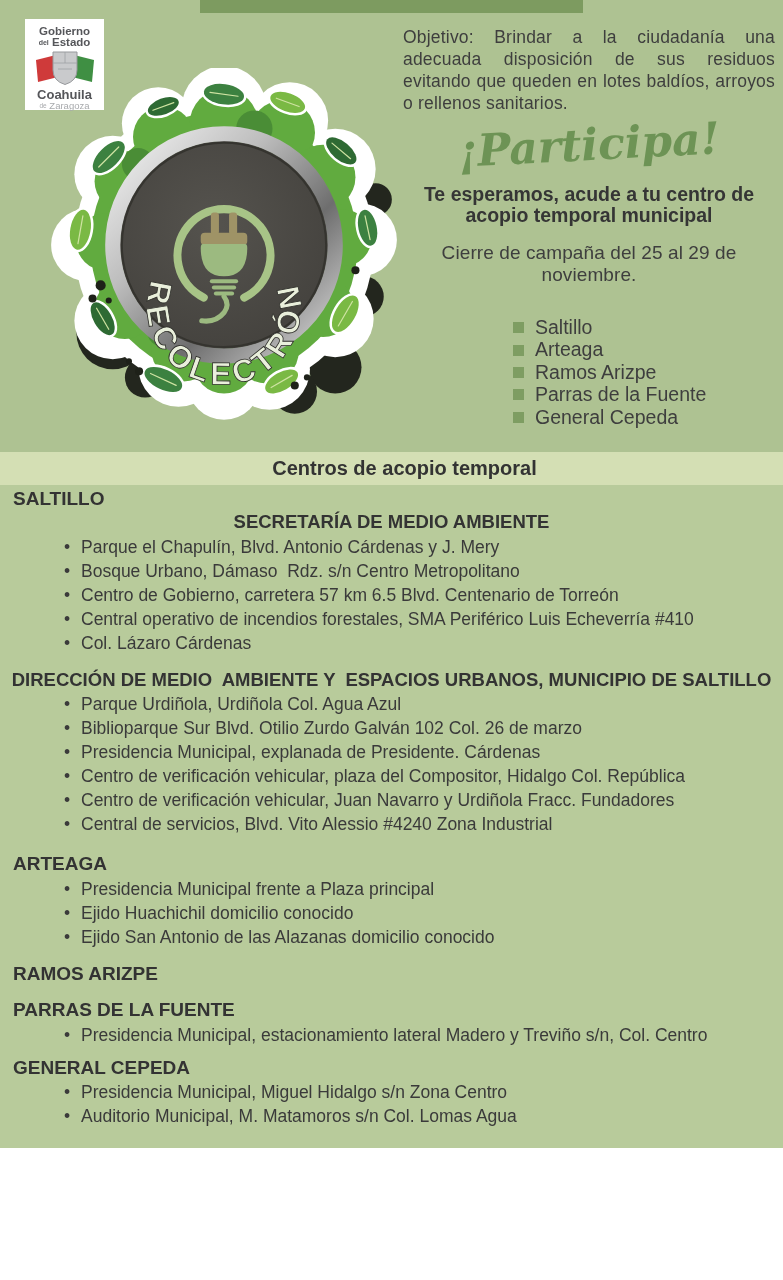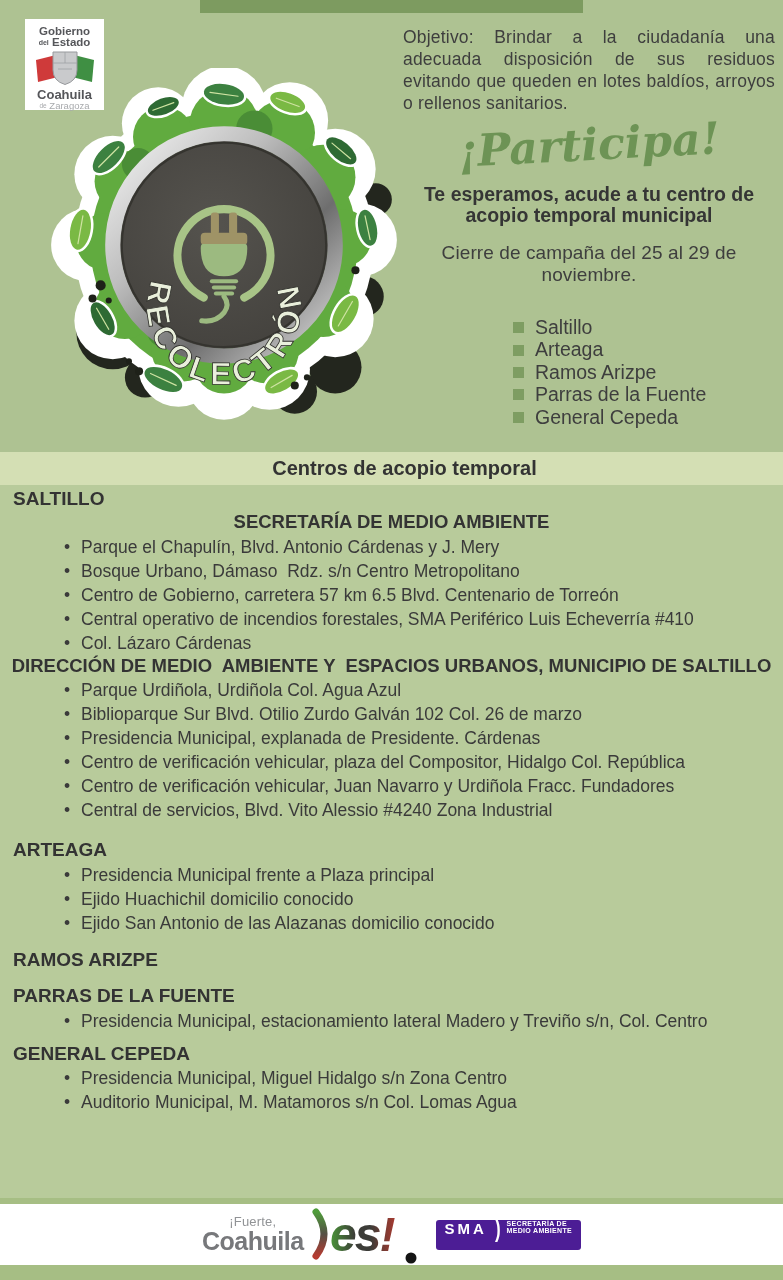--- a/index.html
+++ b/index.html
@@ -1,18 +1,18 @@
 <!DOCTYPE html>
 <html><head>
 <meta charset="utf-8">
 <style>
   html,body{margin:0;padding:0;}
   .page{
     position:relative;
-    width:783px;height:1280px;
+    width:783px;height:1148px;
     background:#aec292;
     overflow:hidden;
     font-family:"Liberation Sans",sans-serif;
     color:#3b3b3b;
   }
   
   .top-bar{position:absolute;left:200px;top:0;width:383px;height:13px;background:#7d9b60;}
 
   
   .gov-box{
@@ -278,21 +278,21 @@
     <div class="city" style="margin-top:3px">SALTILLO</div>
     <div class="subhead" style="margin-top:1px">SECRETARÍA DE MEDIO AMBIENTE</div>
     <ul class="loc" style="margin-top:2px">
       <li><span>Parque el Chapulín, Blvd. Antonio Cárdenas y J. Mery</span></li>
       <li><span>Bosque Urbano, Dámaso  Rdz. s/n Centro Metropolitano</span></li>
       <li><span>Centro de Gobierno, carretera 57 km 6.5 Blvd. Centenario de Torreón</span></li>
       <li><span>Central operativo de incendios forestales, SMA Periférico Luis Echeverría #410</span></li>
       <li><span>Col. Lázaro Cárdenas</span></li>
     </ul>
 
-    <div class="subhead" style="">DIRECCIÓN DE MEDIO  AMBIENTE Y  ESPACIOS URBANOS, MUNICIPIO DE SALTILLO</div>
+    <div class="subhead" style="margin-top:14px">DIRECCIÓN DE MEDIO  AMBIENTE Y  ESPACIOS URBANOS, MUNICIPIO DE SALTILLO</div>
     <ul class="loc" style="margin-top:1px">
       <li><span>Parque Urdiñola, Urdiñola Col. Agua Azul</span></li>
       <li><span>Biblioparque Sur Blvd. Otilio Zurdo Galván 102 Col. 26 de marzo</span></li>
       <li><span>Presidencia Municipal, explanada de Presidente. Cárdenas</span></li>
       <li><span>Centro de verificación vehicular, plaza del Compositor, Hidalgo Col. República</span></li>
       <li><span>Centro de verificación vehicular, Juan Navarro y Urdiñola Fracc. Fundadores</span></li>
       <li><span>Central de servicios, Blvd. Vito Alessio #4240 Zona Industrial</span></li>
     </ul>
 
     <div class="city" style="margin-top:17px">ARTEAGA</div>

